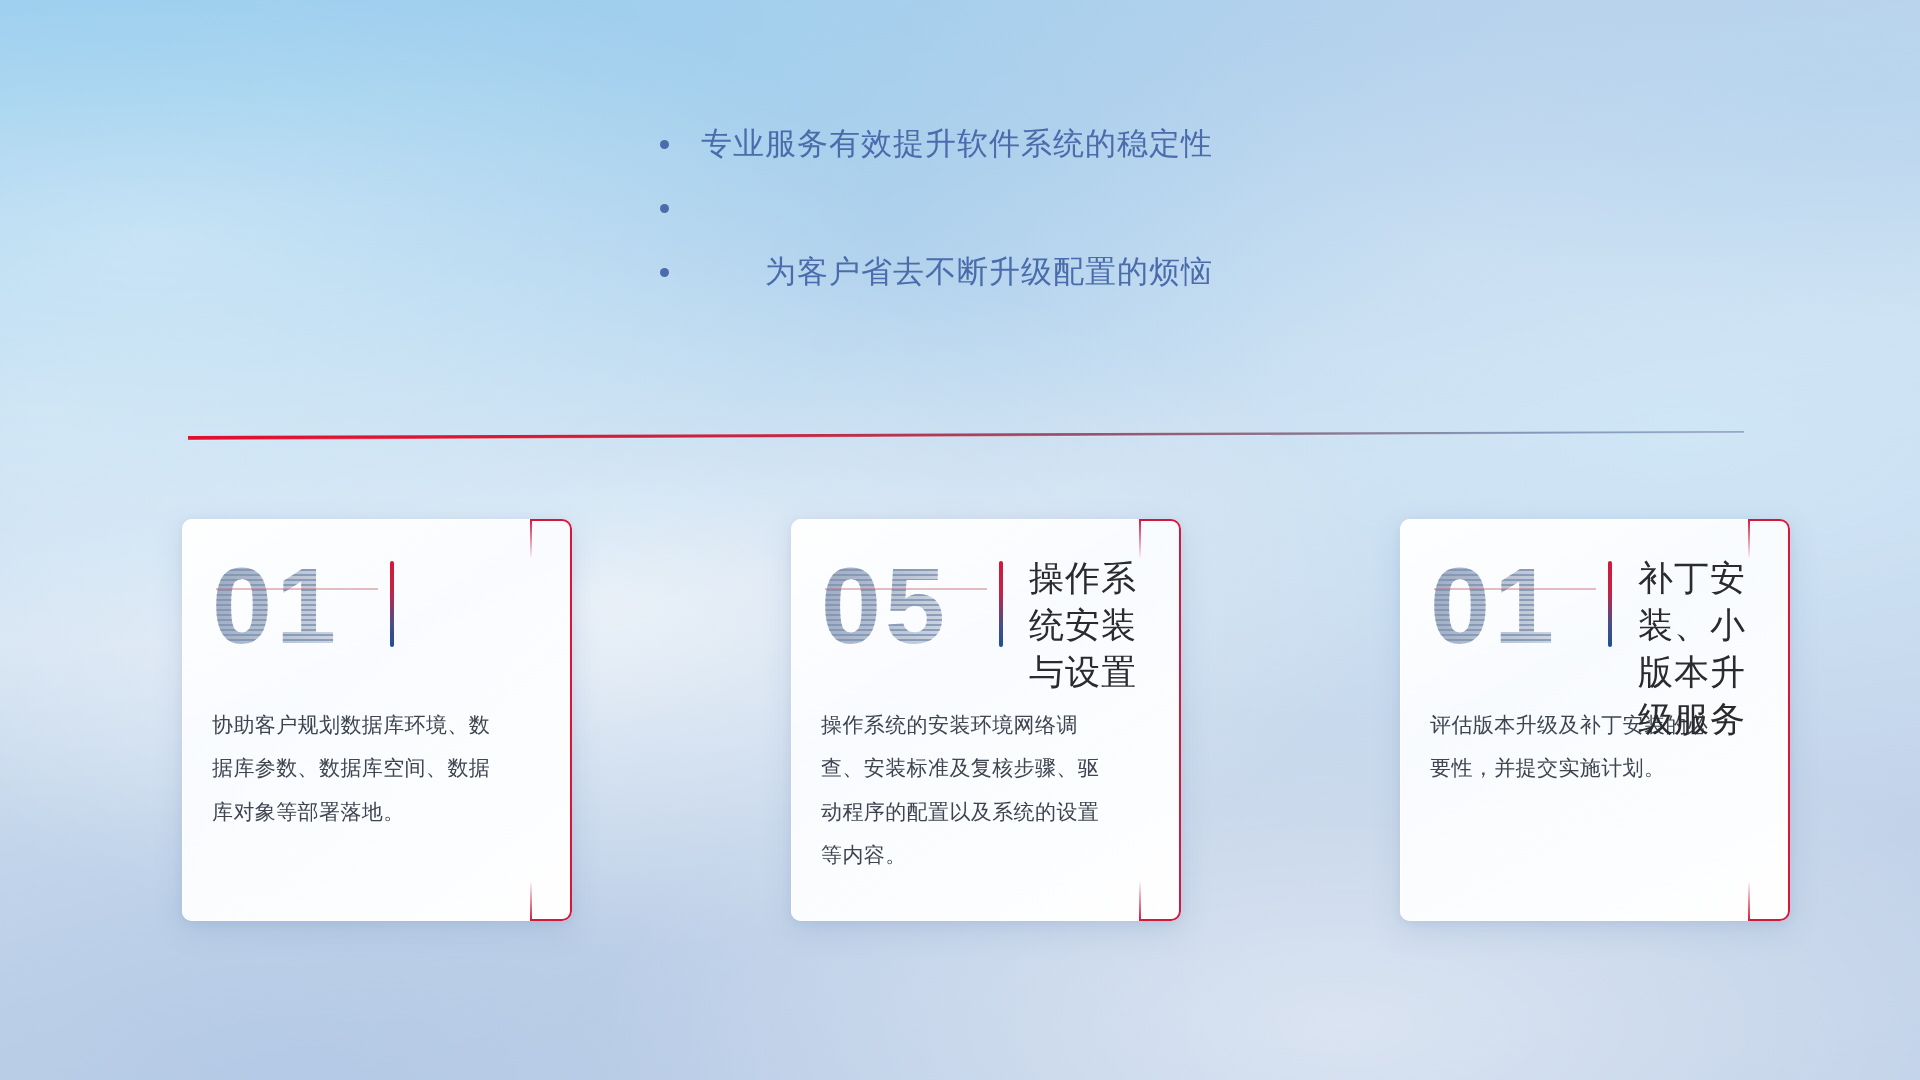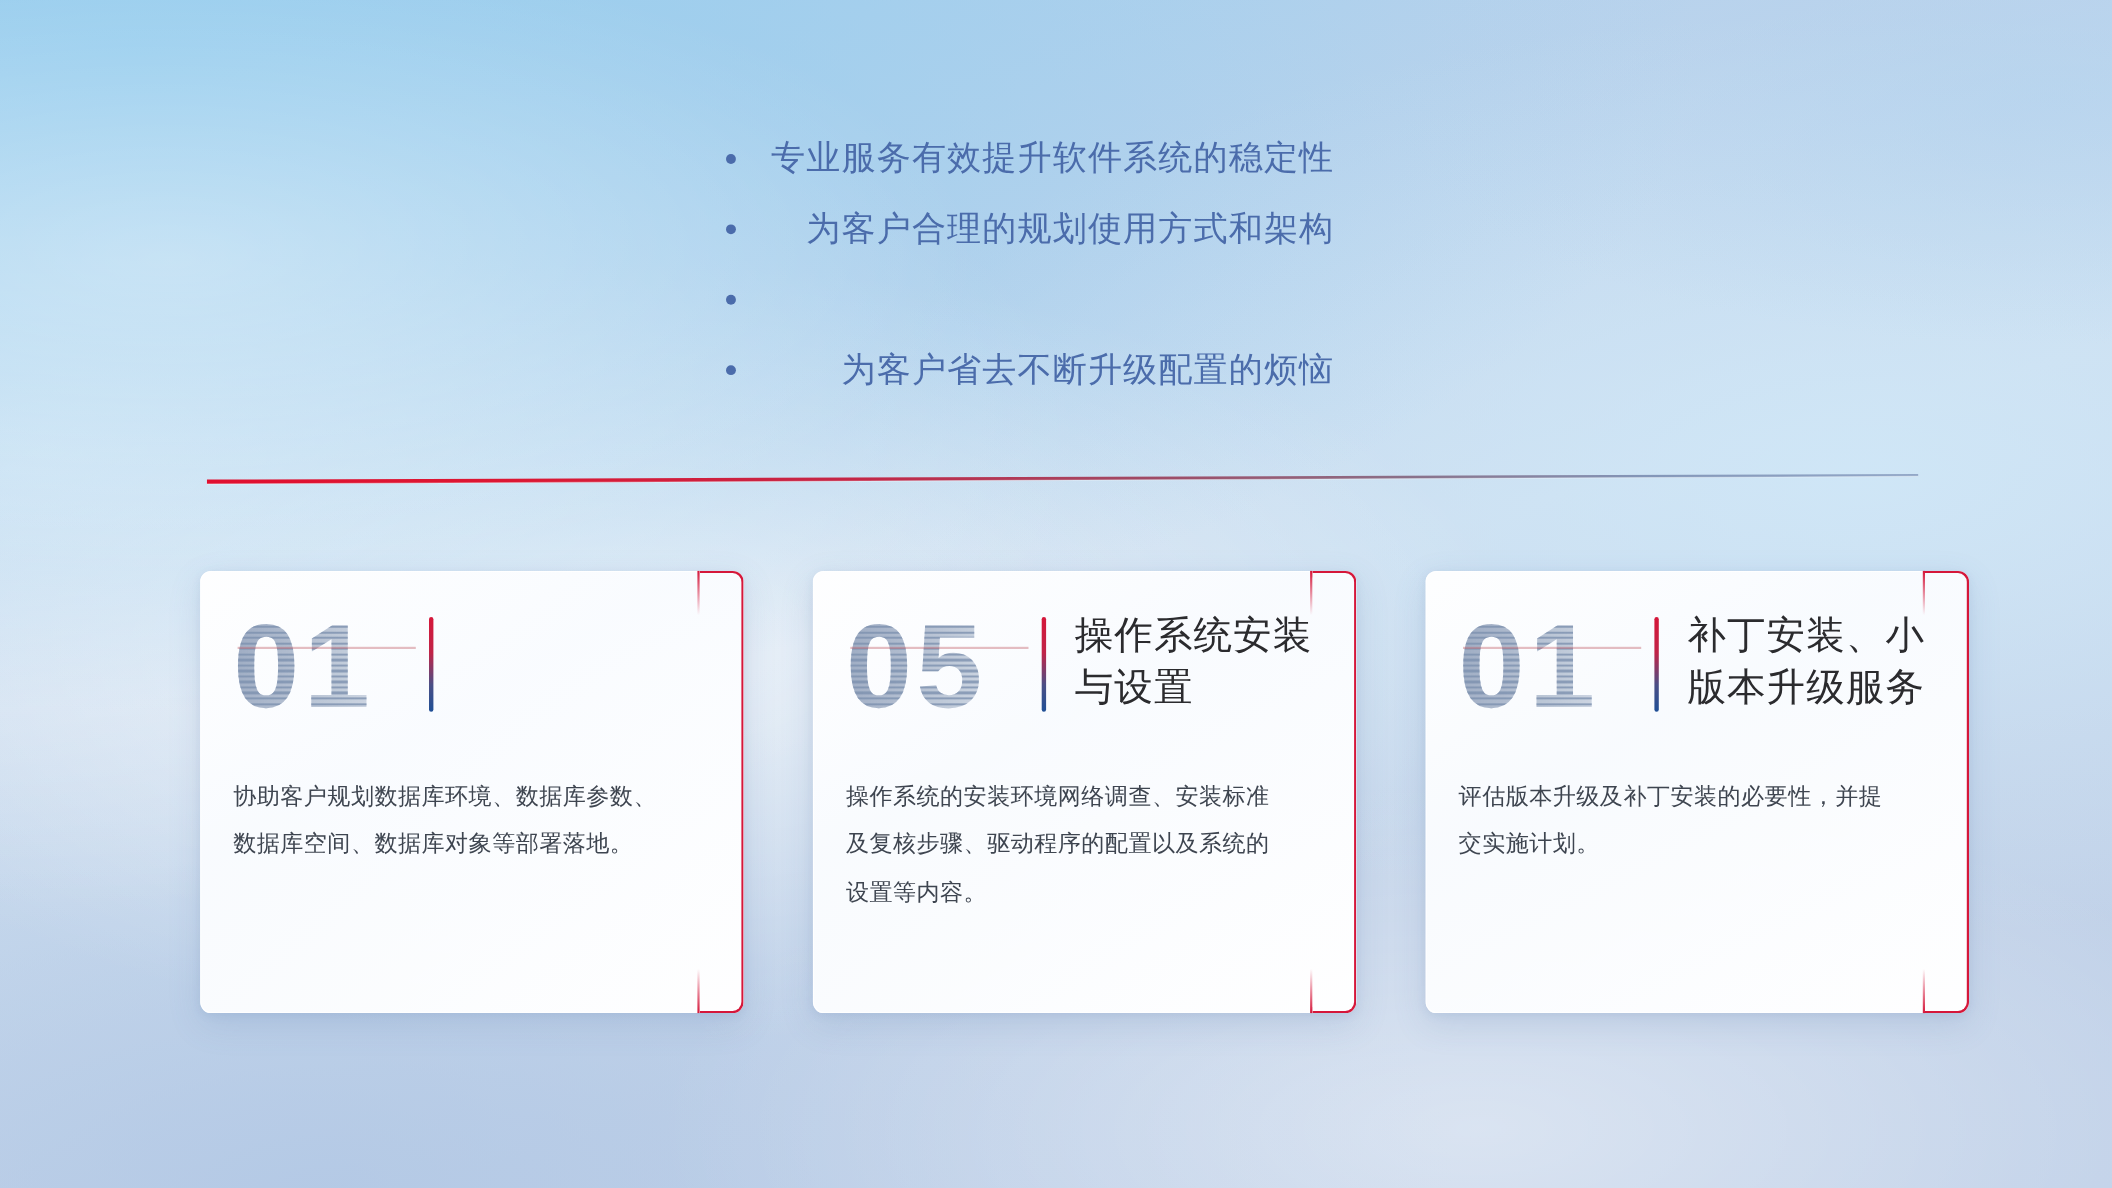--- a/index.html
+++ b/index.html
@@ -59,21 +59,21 @@
 
   
   .cards {
     position:absolute; left:182px; top:519px;
     width:1608px; height:402px;
     display:flex; justify-content:space-between;
     z-index:6;
   }
   .card {
     position:relative;
-    width:494px; height:402px;
+    width:390px; height:402px;
     border-radius:10px;
     background:linear-gradient(150deg, rgba(255,255,255,0.97) 0%, rgba(250,252,255,0.96) 38%, rgba(255,255,255,0.99) 100%);
     box-shadow:
       0 10px 30px rgba(90,120,165,0.16),
       0 2px 8px rgba(90,120,165,0.10),
       inset 0 0 0 1px rgba(255,255,255,0.85);
     overflow:visible;
   }
   
   .card-accent {
@@ -153,24 +153,20 @@
 
 <div id="slide">
 
   <div class="bullets">
     <div class="bullet-row">
       <span class="bullet-dot"></span>
       <span>专业服务有效提升软件系统的稳定性</span>
     </div>
     <div class="bullet-row">
       <span class="bullet-dot"></span>
-      <span>为客户合理的规划使用方式和架构</span>
-    </div>
-    <div class="bullet-row">
-      <span class="bullet-dot"></span>
     </div>
     <div class="bullet-row">
       <span class="bullet-dot"></span>
       <span>为客户省去不断升级配置的烦恼</span>
     </div>
   </div>
 
   <div class="divider-wrap">
     <svg viewBox="0 0 1556 22" preserveAspectRatio="none">
       <defs>

